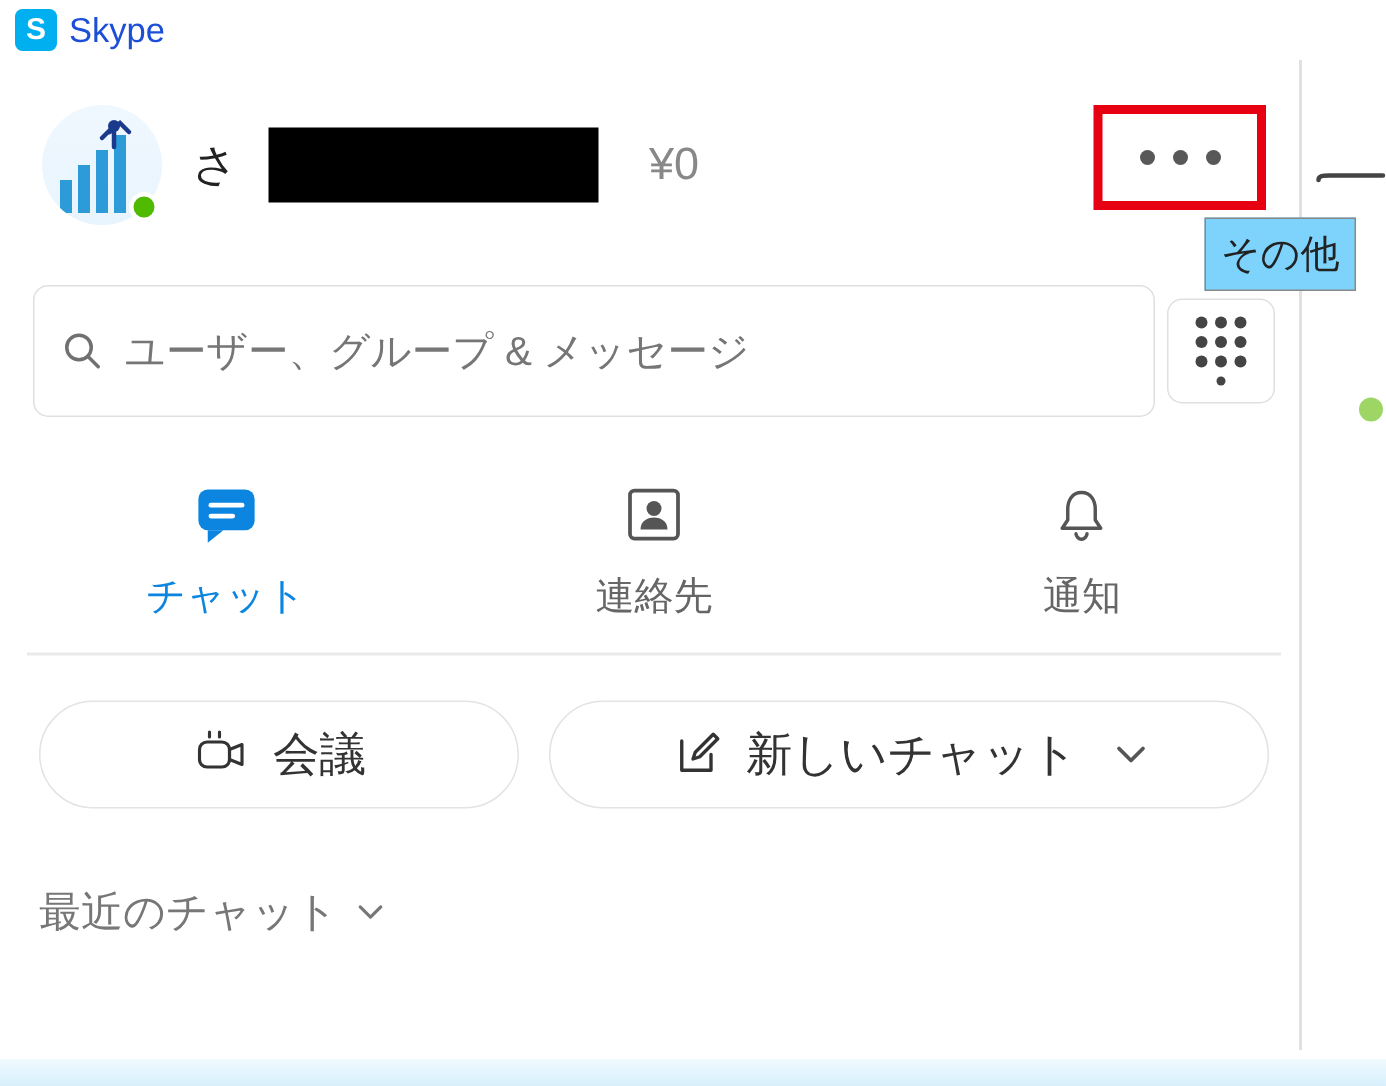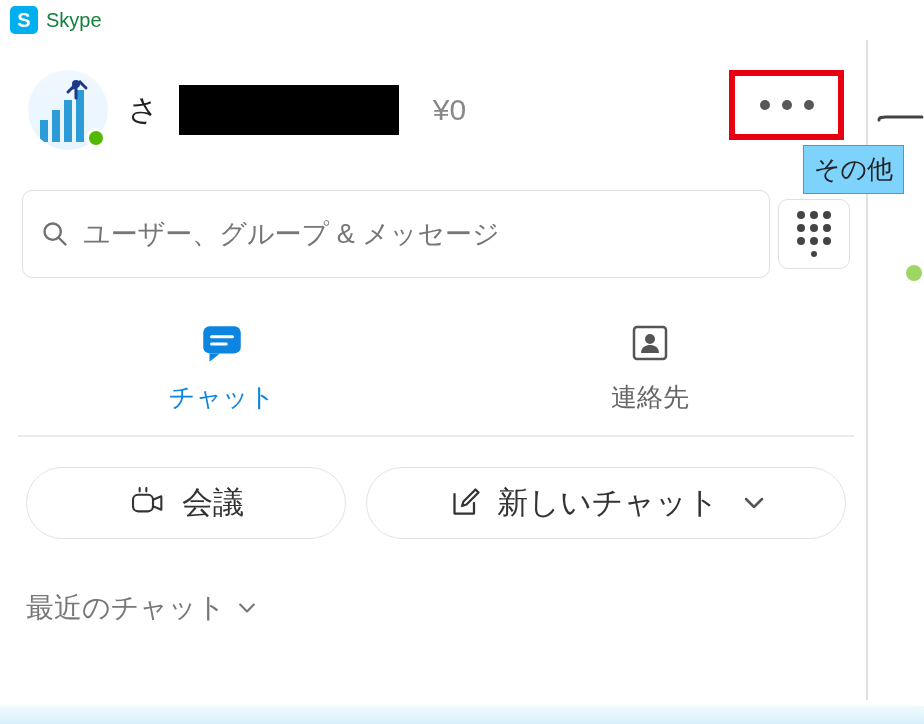--- a/index.html
+++ b/index.html
@@ -26,22 +26,22 @@
       background: #00aff0;
       border-radius: 5px;
       display: flex;
       align-items: center;
       justify-content: center;
       color: #fff;
       font-weight: bold;
       font-size: 20px;
     }
     .title-text {
-      font-size: 20px;
-      color: #15803d;
+      font-size: 23px;
+      color: #1d4ed8;
     }
     .main-panel {
       width: 862px;
       margin-left: 6px;
       padding: 20px 12px 0 12px;
       border-right: 2px solid #e0e0e0;
       height: 660px;
     }
     .profile-row {
       display: flex;
@@ -352,20 +352,29 @@
     <div class="tab">
       <div class="tab-icon">
         <svg width="48" height="48" viewBox="0 0 48 48">
           <rect x="8" y="8" width="32" height="32" rx="3" stroke="#555" stroke-width="2.5" fill="none"></rect>
           <circle cx="24" cy="20" r="5" fill="#555"></circle>
           <path d="M15 34 C15 28 20 26 24 26 C28 26 33 28 33 34 Z" fill="#555"></path>
         </svg>
       </div>
       <div class="tab-label">連絡先</div>
     </div>
+    <div class="tab">
+      <div class="tab-icon">
+        <svg width="44" height="44" viewBox="0 0 48 48">
+          <path d="M24 8 C17 8 14 14 14 20 L14 28 L10 34 L38 34 L34 28 L34 20 C34 14 31 8 24 8 Z" stroke="#555" stroke-width="2.5" fill="none" stroke-linejoin="round"></path>
+          <path d="M20 38 C20 40 22 42 24 42 C26 42 28 40 28 38" stroke="#555" stroke-width="2.5" fill="none" stroke-linecap="round"></path>
+        </svg>
+      </div>
+      <div class="tab-label">通知</div>
+    </div>
   </div>
 
   <div class="action-row">
     <div class="action-button meet-button">
       <svg width="40" height="34" viewBox="0 0 48 40">
         <rect x="6" y="10" width="24" height="20" rx="6" stroke="#333" stroke-width="2.5" fill="none"></rect>
         <path d="M30 16 L40 12 L40 28 L30 24 Z" stroke="#333" stroke-width="2.5" fill="none" stroke-linejoin="round"></path>
         <path d="M14 6 L14 2 M22 6 L22 2" stroke="#333" stroke-width="2.5" stroke-linecap="round"></path>
       </svg>
       <span>会議</span>

